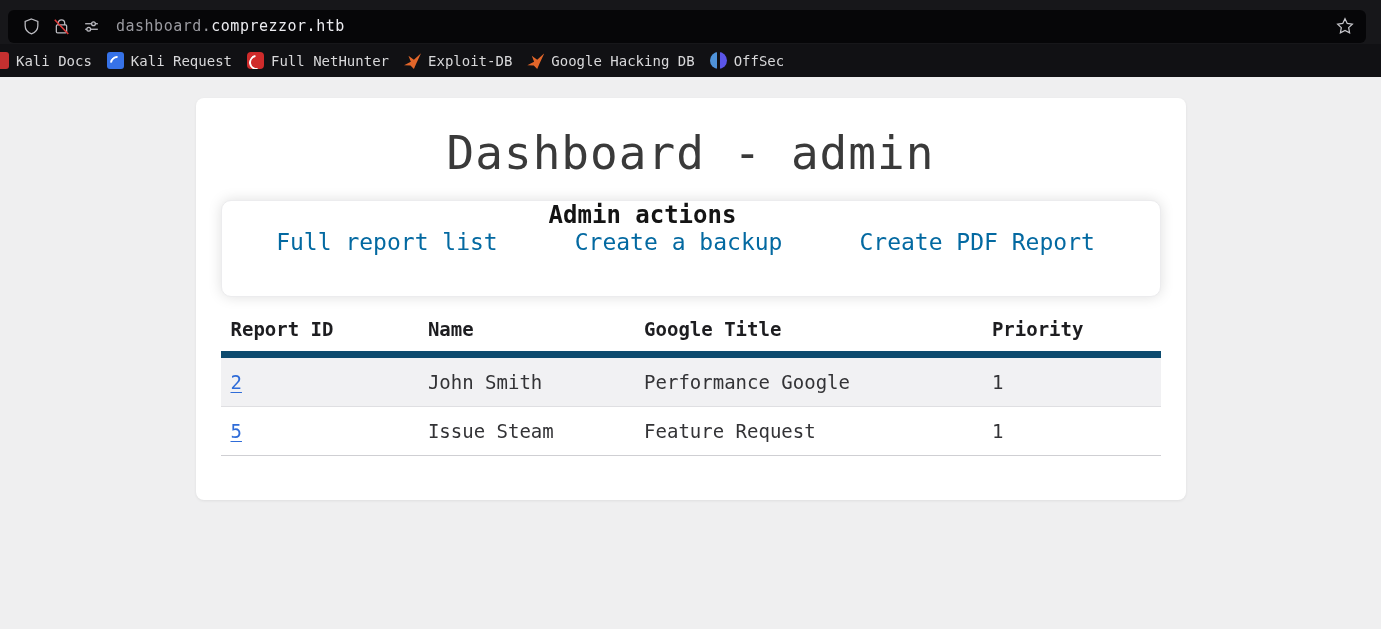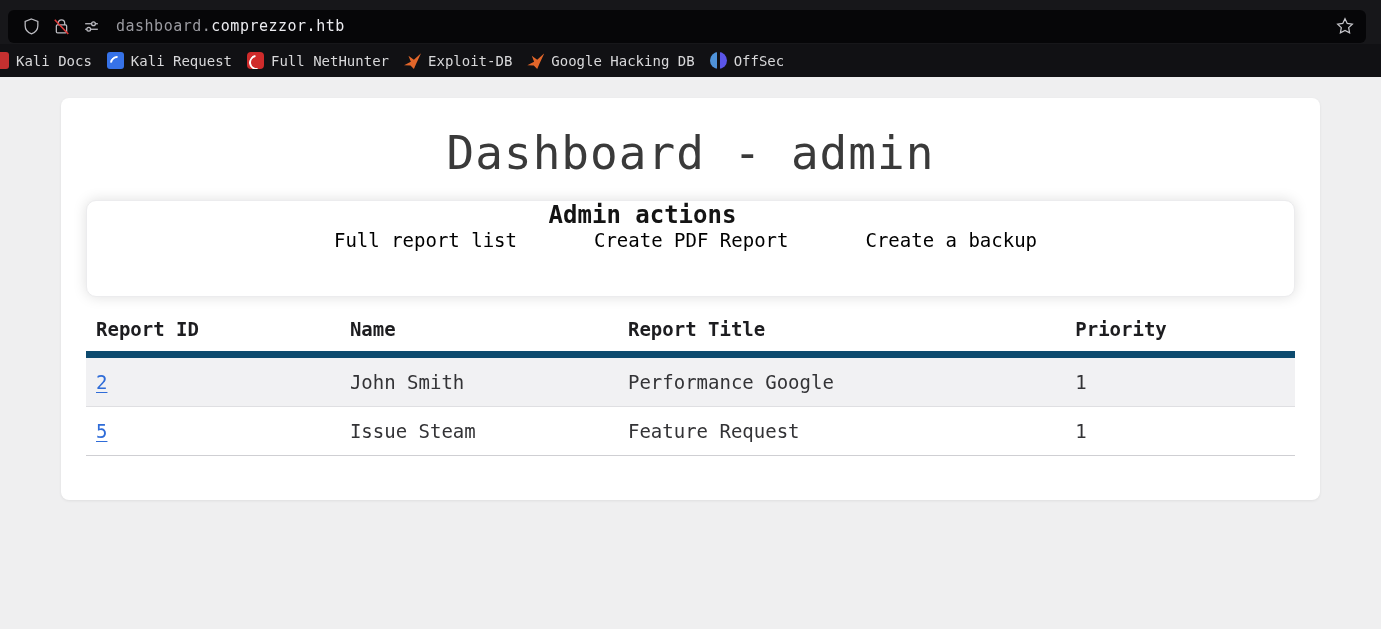--- a/index.html
+++ b/index.html
@@ -49,37 +49,37 @@
     clip-path: polygon(0% 78%, 40% 58%, 26% 22%, 58% 46%, 100% 8%, 72% 68%, 58% 100%, 38% 80%);
   }
   .offsec-icon {
     border-radius: 50%;
     background: linear-gradient(90deg, #4f93da 0 44%, #111114 44% 56%, #5a55e8 56% 100%);
   }
 
   
   .page { height: 552px; background: #efeff0; }
   .panel {
-    width: 1259px; margin: 21px auto 5px; background: #ffffff;
+    width: 990px; margin: 21px auto 5px; background: #ffffff;
     border-radius: 8px; box-shadow: 0 1px 3px rgba(0,0,0,0.07);
     padding: 28px 25px 44px;
   }
   h1.page-title {
     text-align: center; font-size: 46px; line-height: 55px;
     font-weight: 500; color: #3a3a3a; letter-spacing: 1px;
   }
   .admin-card {
     margin-top: 19px; height: 97px; background: #fff;
     border: 1px solid #ececee; border-radius: 10px;
     box-shadow: 0 0 14px rgba(0,0,0,0.13);
     display: flex; align-items: center; padding: 0 34px 0 24px; flex-direction: column;
   }
   .admin-title { font-size: 24px; font-weight: bold; color: #141414; margin-right: 86px; white-space: nowrap; }
   .admin-links { display: flex; align-items: center; gap: 77px; }
-  .admin-link { font-size: 19px; color: #000000; text-decoration: none; white-space: nowrap; cursor: pointer; }
+  .admin-link { font-size: 23px; color: #0369a1; text-decoration: none; white-space: nowrap; cursor: pointer; }
 
   table.reports { width: 100%; margin-top: 10px; border-collapse: collapse; }
   table.reports th {
     text-align: left; font-size: 19px; font-weight: bold; color: #1d1d20;
     padding: 11px 10px; border-bottom: 7px solid #0c4a6e;
   }
   table.reports td {
     font-size: 19px; color: #333336; padding: 13px 10px;
     border-bottom: 1px solid #dfdfe2;
   }
@@ -154,31 +154,31 @@
   </div>
 
 <div class="page">
   <div class="panel">
     <h1 class="page-title">Dashboard - admin</h1>
 
     <div class="admin-card">
       <div class="admin-title">Admin actions</div>
       <div class="admin-links">
           <a class="admin-link">Full report list</a>
+          <a class="admin-link">Create a backup</a>
           <a class="admin-link">Create PDF Report</a>
-          <a class="admin-link">Create a backup</a>
         </div>
     </div>
 
     <table class="reports">
       <thead>
         <tr>
             <th class="c1">Report ID</th>
             <th class="c2">Name</th>
-            <th class="c3">Report Title</th>
+            <th class="c3">Google Title</th>
             <th class="c4">Priority</th>
           </tr>
       </thead>
       <tbody>
           <tr>
             <td class="c1"><a class="report-link">2</a></td>
             <td class="c2">John Smith</td>
             <td class="c3">Performance Google</td>
             <td class="c4">1</td>
           </tr>

